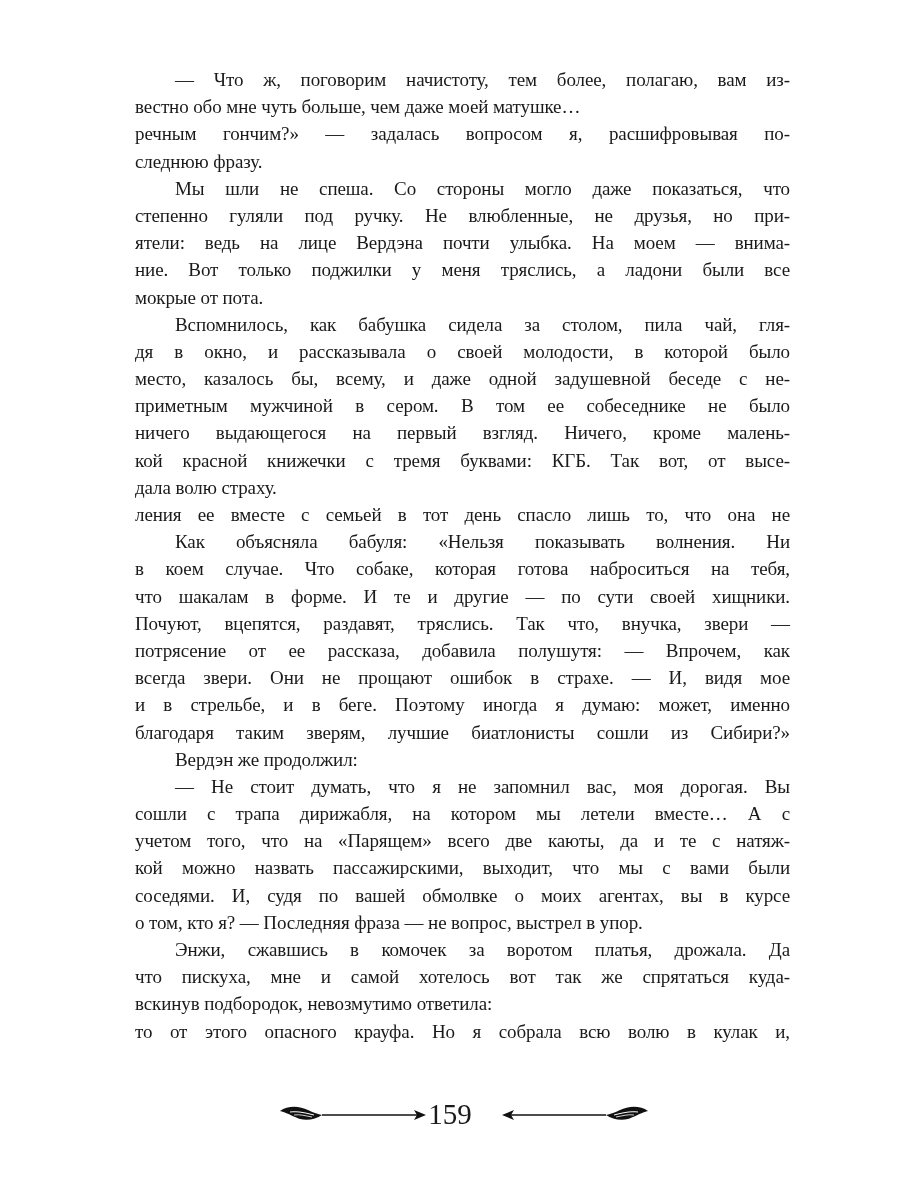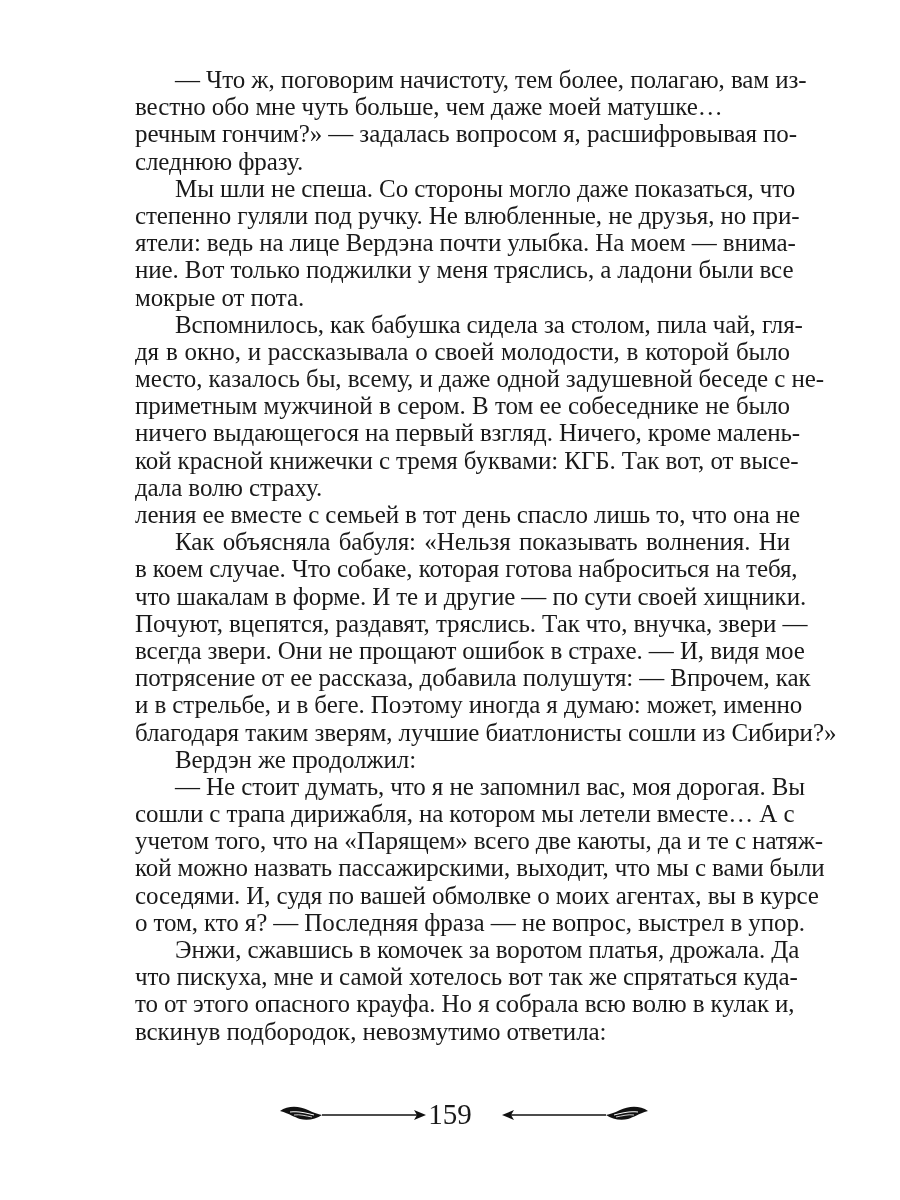--- a/index.html
+++ b/index.html
@@ -4,21 +4,21 @@
 <style>
   html, body { margin: 0; padding: 0; }
   body {
     width: 900px; height: 1200px; background: #ffffff; position: relative; overflow: hidden;
     font-family: "Liberation Serif", "DejaVu Serif", serif; color: #1a1a1a;
   }
   .page-text {
     position: absolute; left: 135px; top: 66px; width: 655px;
   }
   .line {
-    display: block; height: 27.2px; line-height: 27.2px; font-size: 25px;
+    display: block; height: 27.2px; line-height: 27.2px; font-size: 19px;
     text-align: justify; text-align-last: justify; white-space: nowrap;
     letter-spacing: -0.1px;
   }
   .line.last { text-align-last: left; }
   .line.indent { padding-left: 40px; }
   .footer {
     position: absolute; left: 0; top: 1096px; width: 900px; height: 40px;
   }
   .page-number {
     position: absolute; left: 0; width: 900px; top: 0; text-align: center;
@@ -60,44 +60,44 @@
     <span class="line">кой красной книжечки с тремя буквами: КГБ. Так вот, от высе-</span>
     <span class="line last">дала волю страху.</span>
     <span class="line">ления ее вместе с семьей в тот день спасло лишь то, что она не</span>
   </div>
 
   <div>
     <span class="line indent">Как объясняла бабуля: «Нельзя показывать волнения. Ни</span>
     <span class="line">в коем случае. Что собаке, которая готова наброситься на тебя,</span>
     <span class="line">что шакалам в форме. И те и другие — по сути своей хищники.</span>
     <span class="line">Почуют, вцепятся, раздавят, тряслись. Так что, внучка, звери —</span>
+    <span class="line">потрясение от ее рассказа, добавила полушутя: — Впрочем, как</span>
     <span class="line">всегда звери. Они не прощают ошибок в страхе. — И, видя мое</span>
-    <span class="line">потрясение от ее рассказа, добавила полушутя: — Впрочем, как</span>
     <span class="line">и в стрельбе, и в беге. Поэтому иногда я думаю: может, именно</span>
     <span class="line">благодаря таким зверям, лучшие биатлонисты сошли из Сибири?»</span>
   </div>
 
   <div>
     <span class="line indent last">Вердэн же продолжил:</span>
   </div>
 
   <div>
     <span class="line indent">— Не стоит думать, что я не запомнил вас, моя дорогая. Вы</span>
     <span class="line">сошли с трапа дирижабля, на котором мы летели вместе… А с</span>
     <span class="line">учетом того, что на «Парящем» всего две каюты, да и те с натяж-</span>
     <span class="line">кой можно назвать пассажирскими, выходит, что мы с вами были</span>
     <span class="line">соседями. И, судя по вашей обмолвке о моих агентах, вы в курсе</span>
     <span class="line last">о том, кто я? — Последняя фраза — не вопрос, выстрел в упор.</span>
   </div>
 
   <div>
     <span class="line indent">Энжи, сжавшись в комочек за воротом платья, дрожала. Да</span>
     <span class="line">что пискуха, мне и самой хотелось вот так же спрятаться куда-</span>
+    <span class="line last">вскинув подбородок, невозмутимо ответила:</span>
     <span class="line">то от этого опасного крауфа. Но я собрала всю волю в кулак и,</span>
-    <span class="line last">вскинув подбородок, невозмутимо ответила:</span>
   </div>
 </div>
 
 <div class="footer">
   <svg class="ornament left" width="150" height="24" viewBox="0 0 150 24">
     <path d="M2 9 C10 3, 22 4, 30 8 C36 11, 40 12, 44 13 C38 17, 30 19, 22 17 C16 15, 12 12, 2 9 Z" fill="#111"></path>
     <path d="M12 10 C20 9, 28 11, 36 13" stroke="#fff" stroke-width="1" fill="none"></path>
     <path d="M16 13 C22 12, 28 14, 34 15" stroke="#fff" stroke-width="0.8" fill="none"></path>
     <line x1="44" y1="13" x2="140" y2="13" stroke="#111" stroke-width="1.6"></line>
     <path d="M148 13 L136 8 L139 13 L136 18 Z" fill="#111"></path>

